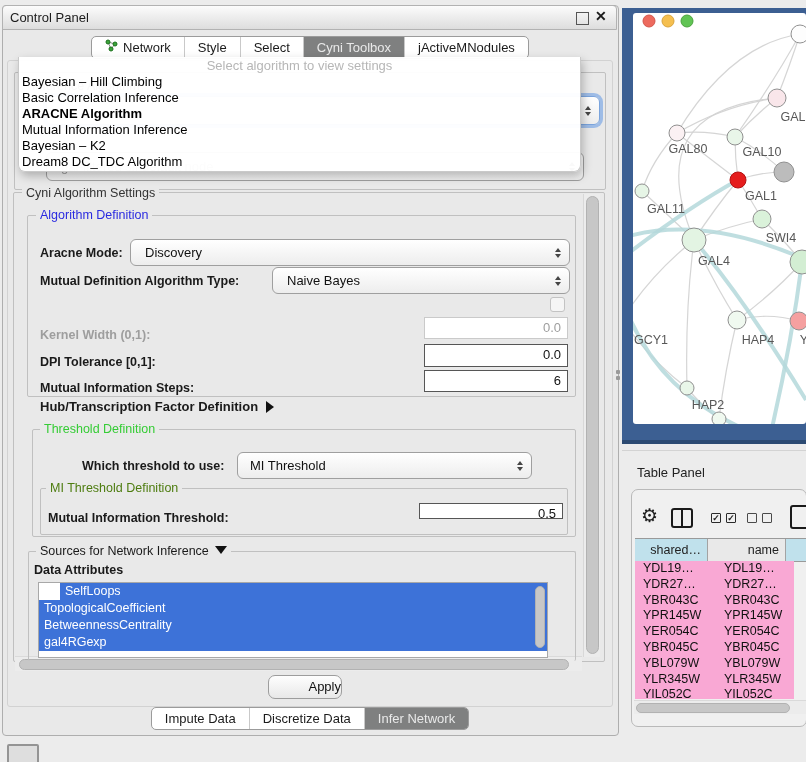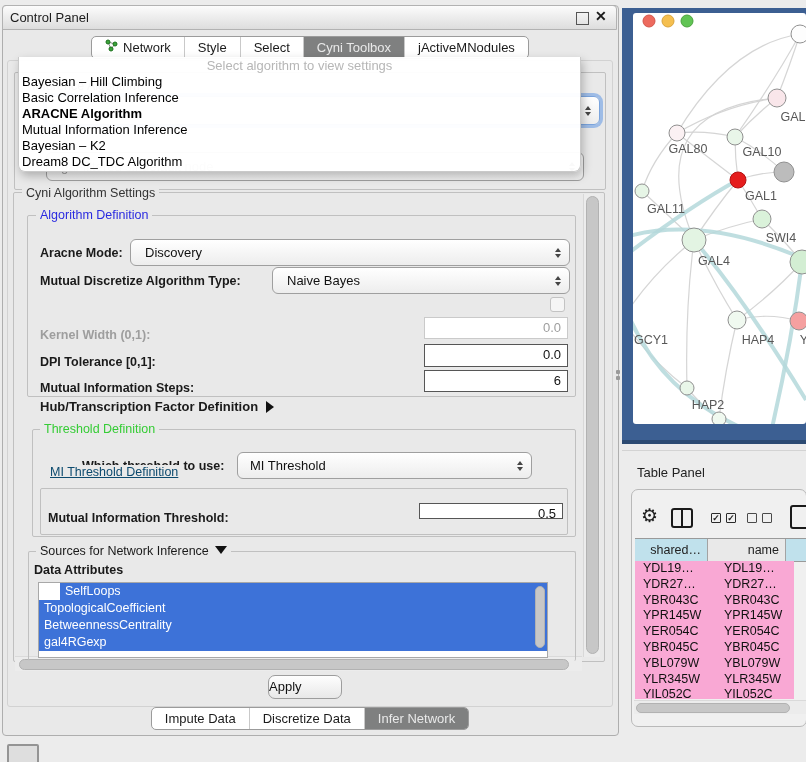--- a/index.html
+++ b/index.html
@@ -71,21 +71,21 @@
   .hthumb{position:absolute;background:#c7c7c7;border:1px solid #b2b2b2;border-radius:6px;}
 
   
   #attr-list{left:38px;top:582px;width:508px;height:74px;background:#ffffff;
     border:1px solid #a8a8a8;overflow:hidden;}
   .attr-item{height:17px;line-height:17px;background:#3d72d8;color:#ffffff;
     font-size:12.5px;padding-left:5px;white-space:nowrap;}
 
   #apply-btn{left:268px;top:675px;width:72px;height:22px;border:1px solid #9d9d9d;
     border-radius:7px;background:linear-gradient(#fefefe,#e8e8e8);font-size:13px;
-    color:#111;text-align:left;line-height:22px;}
+    color:#111;text-align:right;line-height:22px;}
 
   .arrow-right{display:inline-block;width:0;height:0;border-top:6px solid transparent;
     border-bottom:6px solid transparent;border-left:8px solid #111;margin-left:8px;vertical-align:-2px;}
   .arrow-down{display:inline-block;width:0;height:0;border-left:6px solid transparent;
     border-right:6px solid transparent;border-top:8px solid #111;margin-left:6px;vertical-align:1px;}
 
   #bl-icon{left:7px;top:744px;width:28px;height:18px;border:2px solid #949494;
     background:#dedede;border-radius:2px;}
   #resize-handle{left:616px;top:370px;width:4px;height:4px;background:#9a9a9a;
     box-shadow:0 6px #9a9a9a;border-radius:1px;}
@@ -197,21 +197,21 @@
 
   <div class="lbl" style="left:40px;top:246px;">Aracne Mode:</div>
   <div class="combo" style="left:130px;top:239px;width:438px;height:25px;">
     <span class="ctext">Discovery</span>
     <span class="stepper">
         <i class="up"></i>
         <i class="dn"></i>
       </span>
   </div>
 
-  <div class="lbl" style="left:40px;top:274px;">Mutual Discretize Algorithm Type:</div>
+  <div class="lbl" style="left:40px;top:274px;">Mutual Definition Algorithm Type:</div>
   <div class="combo" style="left:272px;top:267px;width:296px;height:25px;">
     <span class="ctext">Naive Bayes</span>
     <span class="stepper">
         <i class="up"></i>
         <i class="dn"></i>
       </span>
   </div>
 
   <div class="checkbox" style="left:550px;top:297px;"></div>
 
@@ -232,21 +232,21 @@
   <div class="lbl" style="left:82px;top:459px;">Which threshold to use:</div>
   <div class="combo" style="left:237px;top:452px;width:293px;height:25px;">
     <span class="ctext" style="left:12px;">MI Threshold</span>
     <span class="stepper">
         <i class="up"></i>
         <i class="dn"></i>
       </span>
   </div>
 
   <div class="abs groupbox" style="left:40px;top:488px;width:526px;height:45px;"></div>
-  <div class="legend" style="left:46px;top:465px;color:#0c4a6e;text-decoration:underline;">MI Threshold Definition</div>
+  <div class="legend" style="left:46px;top:481px;color:#4d7c0f;">MI Threshold Definition</div>
   <div class="lbl" style="left:48px;top:511px;">Mutual Information Threshold:</div>
   <div class="field hot" style="left:419px;top:503px;width:144px;height:16px;line-height:20px;">0.5</div>
 
   <div class="abs groupbox" style="left:28px;top:551px;width:546px;height:109px;border-bottom:none;"></div>
   <div class="legend" style="left:36px;top:544px;color:#1a1a1a;font-size:12.5px;"><span>Sources for Network Inference</span><span class="arrow-down"></span></div>
   <div class="lbl" style="left:34px;top:563px;">Data Attributes</div>
   <div class="abs" id="attr-list">
     <div id="attr-items">
         <div class="attr-item" style="background: rgb(61, 114, 216); margin-left: 21px;">SelfLoops</div>
         <div class="attr-item" style="background: rgb(61, 114, 216);">TopologicalCoefficient</div>

